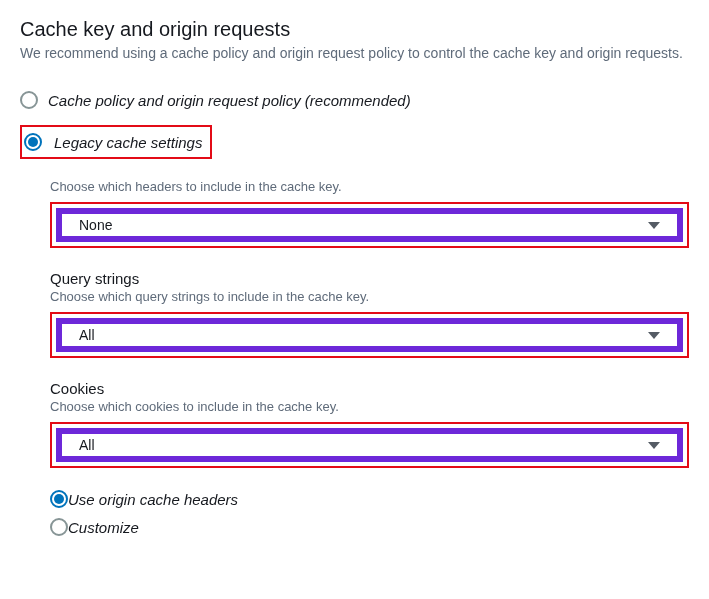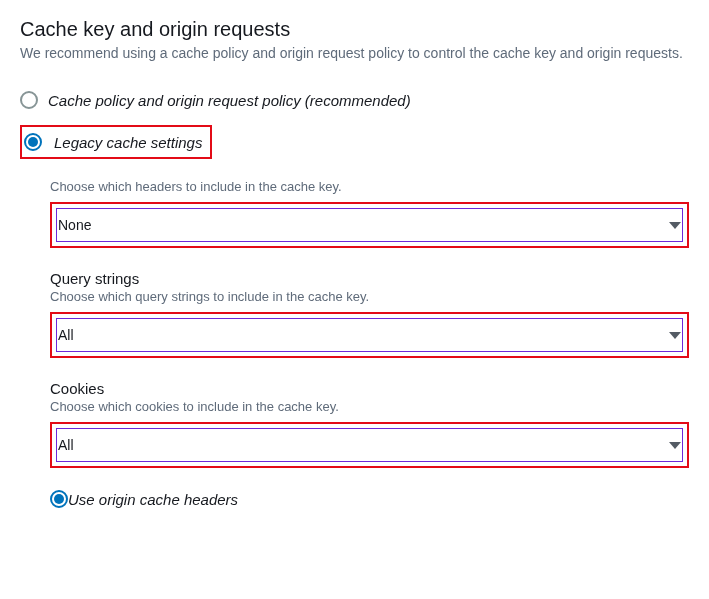--- a/index.html
+++ b/index.html
@@ -78,26 +78,26 @@
     color: #5f6b7a;
     margin-bottom: 8px;
   }
   .dropdown-wrapper {
     border: 2px solid #e30b17;
     padding: 4px;
   }
   .dropdown {
     width: 100%;
     height: 34px;
-    border: 1px solid #6d28d9;
+    border: 6px solid #6d28d9;
     background: #ffffff;
     display: flex;
     align-items: center;
     justify-content: space-between;
-    padding: 0 1px;
+    padding: 0 17px;
     font-size: 14px;
     color: #16191f;
   }
   .dropdown .chev {
     width: 0; height: 0;
     border-left: 6px solid transparent;
     border-right: 6px solid transparent;
     border-top: 7px solid #545b64;
   }
   .object-caching {
@@ -171,19 +171,23 @@
   </div>
 
   <div class="field-group object-caching">
     <div class="sub-radio-group">
       <div class="sub-radio-row">
         <span class="radio-outer selected">
           <span class="radio-inner"></span>
         </span>
         <span class="radio-label">Use origin cache headers</span>
       </div>
+      <div class="sub-radio-row">
+        <span class="radio-outer"></span>
+        <span class="radio-label">Customize</span>
+      </div>
     </div>
   </div>
 
 </div>
 
 
 
 
 </body></html>

